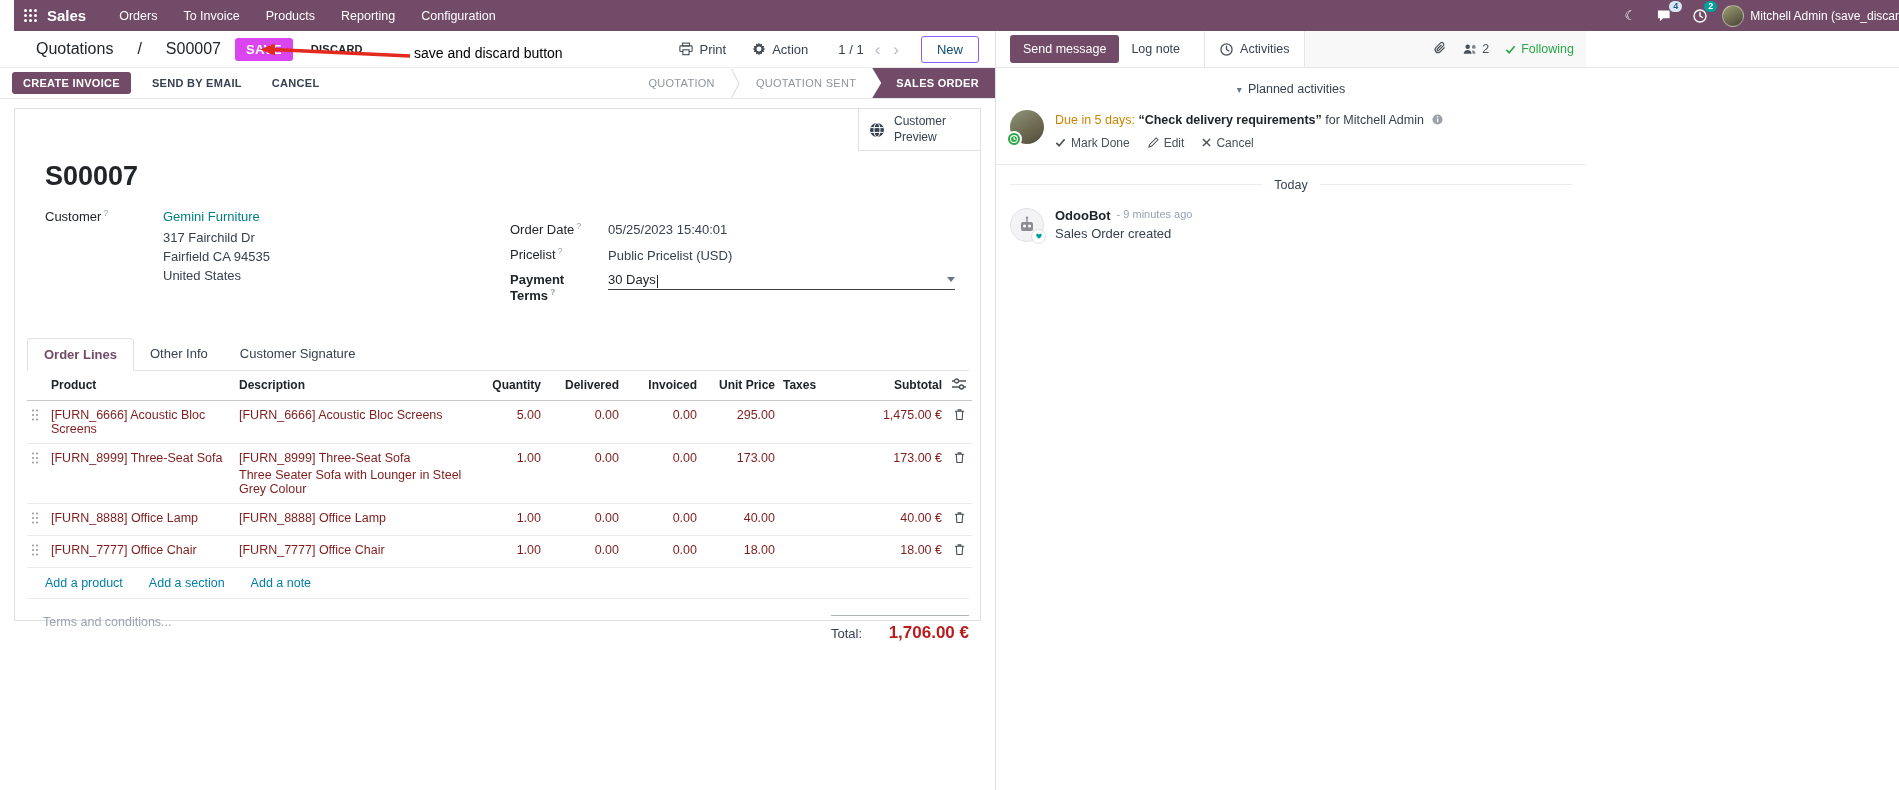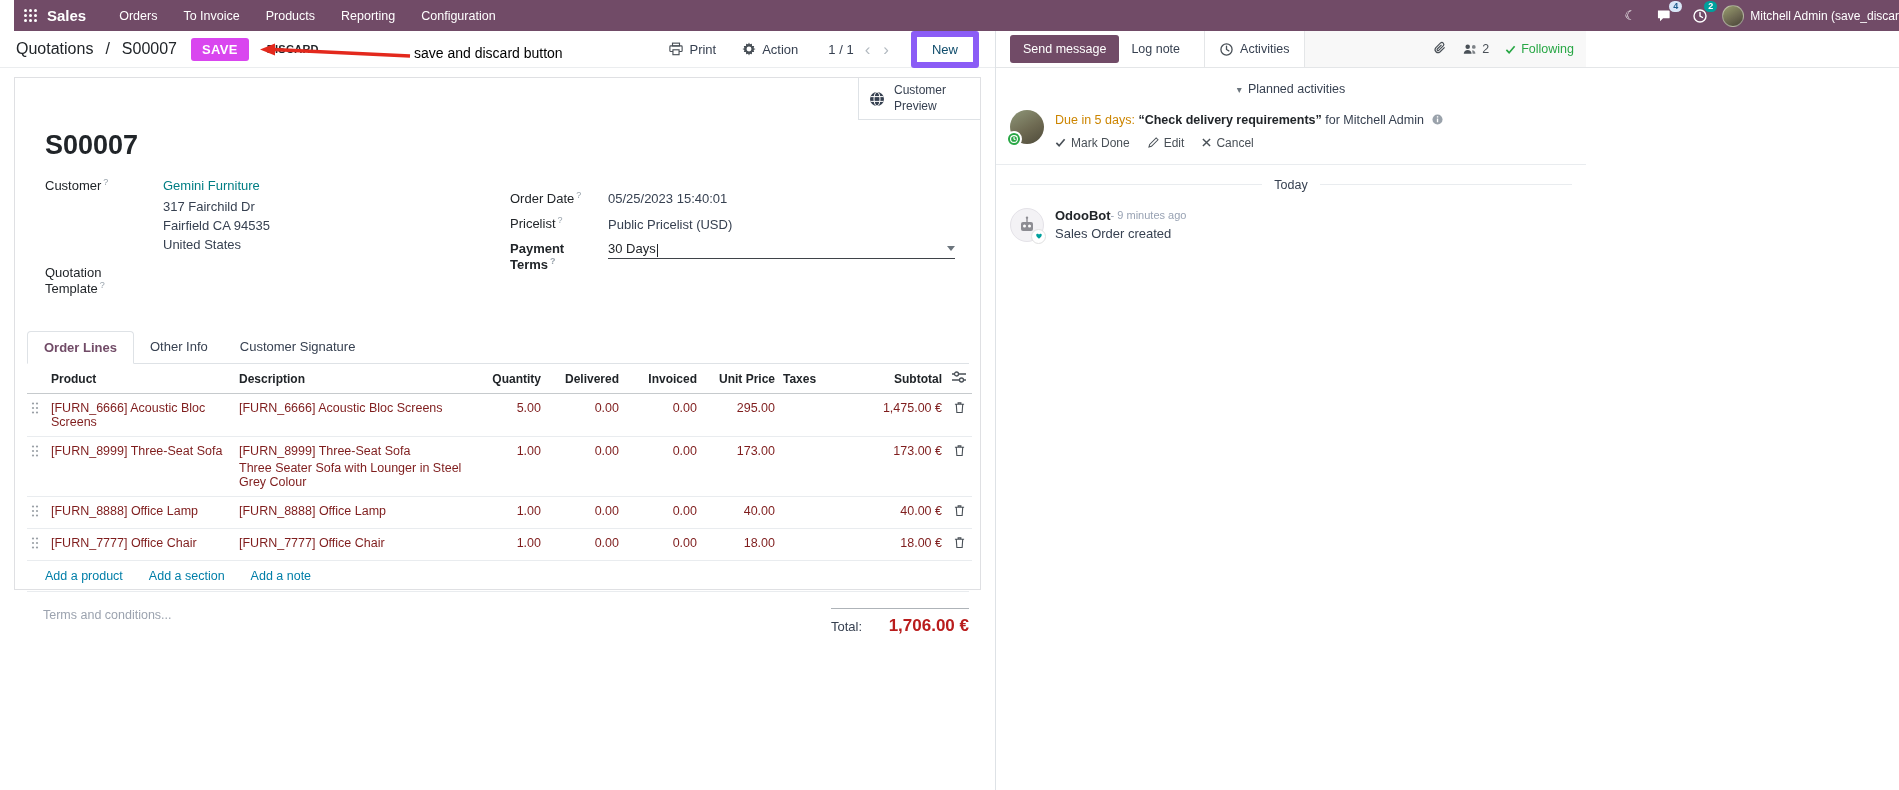--- a/index.html
+++ b/index.html
@@ -28,34 +28,34 @@
   .avatar-sm { width:22px; height:22px; border-radius:50%;
     background:linear-gradient(150deg,#9aa06f 0%,#6e6a52 55%,#474335 100%); border:1px solid rgba(255,255,255,.4); }
   .user-name { font-size:12px; white-space:nowrap; overflow:hidden; max-width:215px; margin-left:6px; }
 
   
   .main { position:absolute; top:31px; left:0; width:995px; bottom:0; background:#fff; }
   .chatter { position:absolute; top:31px; left:995px; right:0; bottom:0; background:#fff; border-left:1px solid #dee2e6; }
 
   
   .control-row { height:37px; display:flex; align-items:center; padding:0 16px; border-bottom:1px solid #ebedef; position:relative; }
-  .breadcrumb { font-size:16px; color:#212529; display:flex; align-items:center; gap:12px; }
+  .breadcrumb { font-size:16px; color:#212529; display:flex; align-items:center; gap:24px;margin-left:20px; }
   .breadcrumb .parent { cursor:pointer; }
   .breadcrumb .current { font-weight:400; }
   .btn-save { margin-left:14px; background:#d946ef; color:#fff; border:none; border-radius:3px;
     font-size:13px; font-weight:700; letter-spacing:.3px; padding:4px 11px; cursor:pointer; }
   .btn-discard { margin-left:10px; background:none; border:none; color:#212529;
     font-size:11px; font-weight:700; letter-spacing:.3px; padding:4px 8px; cursor:pointer; }
   .cp-right { margin-left:auto; display:flex; align-items:center; gap:10px; }
   .cp-btn { display:flex; align-items:center; gap:6px; background:none; border:none; color:#374151;
     font-size:13px; padding:4px 8px; cursor:pointer; font-family:inherit; }
   .pager { display:flex; align-items:center; gap:9px; margin-left:12px; }
   .pager-value { font-size:13px; color:#374151; }
   .pager-arrow { color:#b3bac1; font-size:17px; line-height:1; background:none; border:none; cursor:pointer; padding:0 2px; }
-  .btn-new { margin-left:10px; background:#fff; border:6px solid #8b5cf6; color:#0f4c6b;
+  .btn-new { margin-left:10px; background:#fff; border:1px solid #8b5cf6; color:#0f4c6b;
     border-radius:3px; font-size:13px; padding:5px 15px; cursor:pointer; font-family:inherit; }
 
   
   .annotation-text { position:absolute; left:414px; top:14px; font-size:14px; color:#000; z-index:60; }
   .annotation-arrow { position:absolute; left:260px; top:12px; z-index:60; }
 
   
   .statusbar-row { height:31px; display:flex; align-items:stretch; border-bottom:1px solid #e4e6e8; }
   .sb-left { display:flex; align-items:center; gap:12px; padding-left:12px; }
   .btn-primary { background:#714B67; color:#fff; border:none; border-radius:3px;
@@ -156,21 +156,21 @@
   .activity-actions .act { display:flex; align-items:center; gap:5px; cursor:pointer; }
 
   .date-divider { display:flex; align-items:center; gap:12px; padding:13px 14px 9px 14px; color:#374151; }
   .date-divider .line { flex:1; height:1px; background:#e9ecef; }
 
   .message-item { display:flex; gap:11px; padding:7px 14px; }
   .avatar-bot { width:34px; height:34px; border-radius:50%; flex:0 0 34px; position:relative;
     background:#f3f2f5; border:1px solid #e4e2e8; display:flex; align-items:center; justify-content:center; }
   .badge-bot { position:absolute; right:-3px; bottom:-3px; width:15px; height:15px; border-radius:50%;
     background:#fff; border:1px solid #e0e0e0; display:flex; align-items:center; justify-content:center; }
-  .msg-head { display:flex; align-items:center; }
+  .msg-head { display:flex; align-items:flex-start; gap:6px; }
   .msg-author { font-weight:700; font-size:13px; color:#212529; }
   .msg-time { font-size:11px; color:#98a2b3; }
   .msg-body { font-size:13px; color:#374151; margin-top:3px; }
 </style>
 </head>
 <body>
 
 <header class="topbar">
   <div class="apps-grid clickable">
     <i></i>
@@ -250,20 +250,37 @@
       <button class="btn-new">New</button>
     </div>
 
     <svg class="annotation-arrow" width="152" height="16">
       <line x1="150" y1="13" x2="13" y2="6.5" stroke="#e3291d" stroke-width="3.5"></line>
       <polygon points="15,0.5 15,12.5 0,6.5" fill="#e3291d"></polygon>
     </svg>
     <span class="annotation-text">save and discard button</span>
   </div>
 
+  <div class="statusbar-row">
+    <div class="sb-left">
+      <button class="btn-primary">CREATE INVOICE</button>
+      <button class="btn-flat">SEND BY EMAIL</button>
+      <button class="btn-flat">CANCEL</button>
+    </div>
+    <div class="sb-states">
+      <div class="state-pill">QUOTATION</div>
+      <div class="state-sep">
+        <svg width="9" height="31">
+          <path d="M0.5 1 L8 15.5 L0.5 30" fill="none" stroke="#d3d6d9" stroke-width="1"></path>
+        </svg>
+      </div>
+      <div class="state-pill">QUOTATION SENT</div>
+      <div class="state-pill active">SALES ORDER</div>
+    </div>
+  </div>
 
   <div class="form-area">
     <div class="sheet">
 
       <div class="customer-preview">
         <svg width="16" height="16" viewBox="0 0 16 16">
           <circle cx="8" cy="8" r="7" fill="#374151"></circle>
           <ellipse cx="8" cy="8" rx="3" ry="7" fill="none" stroke="#fff" stroke-width="1"></ellipse>
           <path d="M1.5 5.6h13M1.5 10.4h13" stroke="#fff" stroke-width="1"></path>
         </svg>
@@ -277,24 +294,20 @@
 
           <div class="col-left">
             <div class="field-row">
               <span class="f-label"><span>Customer</span><sup class="help-sup">?</sup></span>
               <span class="f-value link-teal">Gemini Furniture</span>
             </div>
             <div class="address">
               <div>317 Fairchild Dr</div>
               <div>Fairfield CA 94535</div>
               <div>United States</div>
-            </div>
-            <div class="field-row qt-row">
-              <span class="f-label"><span>Quotation Template</span><sup class="help-sup">?</sup></span>
-              <span class="f-value"></span>
             </div>
           </div>
 
           <div class="col-right">
             <div class="field-row">
               <span class="f-label"><span>Order Date</span><sup class="help-sup">?</sup></span>
               <span class="f-value">05/25/2023 15:40:01</span>
             </div>
             <div class="field-row">
               <span class="f-label"><span>Pricelist</span><sup class="help-sup">?</sup></span>

